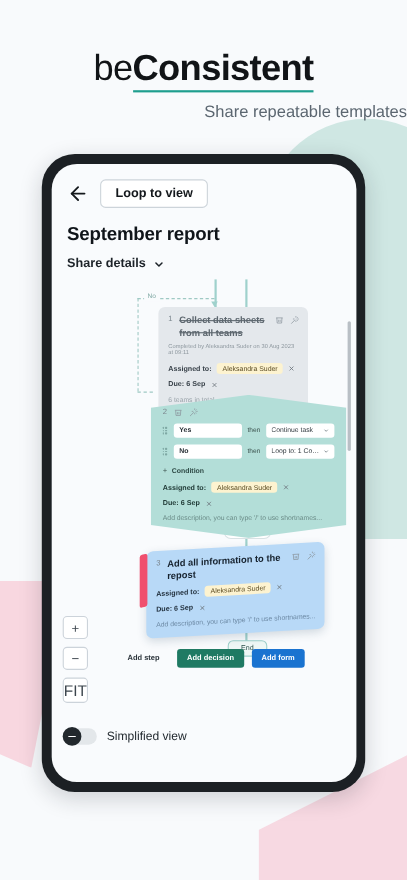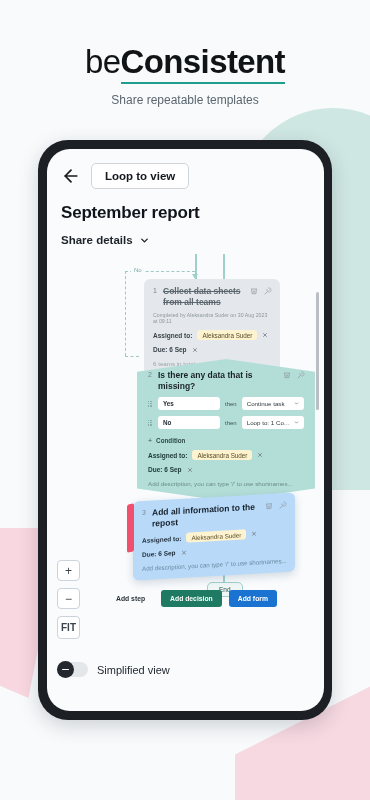--- a/index.html
+++ b/index.html
@@ -35,21 +35,21 @@
     width: 160px; height: 120px; right: -40px; top: 430px;
     background: #f8fafc;
     clip-path: polygon(0% 100%, 100% 35%, 100% 100%);
   }
 
   
   .header { position: relative; z-index: 3; padding-top: 44px; text-align: center; }
   .brand { font-size: 33px; letter-spacing: -0.6px; color: #111417; line-height: 1.1; display: inline-block; }
   .brand .thin { font-weight: 300; }
   .brand .bold { font-weight: 700; border-bottom: 2.5px solid #1f9e8e; padding-bottom: 2px; }
-  .tagline { margin-top: 13px; font-size: 12px; color: #5b6670; font-weight: 400; }
+  .tagline { margin-top: 13px; font-size: 15px; color: #5b6670; font-weight: 400; text-align: right; }
 
   
   .phone {
     position: absolute; z-index: 4;
     left: 38px; top: 140px;
     width: 294px; height: 580px;
     background: #1c2024;
     border-radius: 30px;
     padding: 9px 8px 9px 9px;
     box-shadow: 0 6px 20px rgba(20,30,40,.18);
@@ -161,21 +161,21 @@
     transform: skewY(-14deg); border-radius: 2px;
   }
 
   
   .zoom-ctrls { position: absolute; left: 10px; bottom: 72px; z-index: 12; display: flex; flex-direction: column; gap: 7px; }
   .zbtn {
     width: 23px; height: 21px; background: #fff; border: 1px solid #ccd3da; border-radius: 4px;
     display: flex; align-items: center; justify-content: center;
     font-size: 12px; color: #3b444c; font-family: "Liberation Sans", sans-serif;
   }
-  .zbtn.fit { font-size: 10px; font-weight: 700; height: 23px; }
+  .zbtn.fit { font-size: 14px; font-weight: 400; height: 23px; }
 
   
   .actions { position: absolute; left: 60px; bottom: 104px; z-index: 12; display: flex; align-items: center; gap: 7px; }
   .act { font-size: 6.8px; font-weight: 700; padding: 5px 9px; border-radius: 3px; white-space: nowrap; }
   .act-step { background: transparent; color: #2b343b; }
   .act-dec { background: #1f7a63; color: #fff; }
   .act-form { background: #1a73d0; color: #fff; }
 
   
   .simp-row { position: absolute; left: 10px; bottom: 34px; z-index: 12; display: flex; align-items: center; gap: 9px; }
@@ -266,21 +266,20 @@
                 <line x1="18" y1="6" x2="6" y2="18"></line>
                 <line x1="6" y1="6" x2="18" y2="18"></line>
               </svg>
           </div>
           <div class="extra">6 teams in total</div>
         </div>
 
         <div class="card card-decision">
           <div class="card-head">
             <span class="card-num">2</span>
-            <span class="card-title">Is there any data that is missing?</span>
             <span class="card-icons">
               <svg class="ic" viewBox="0 0 24 24" fill="none" stroke="currentColor" stroke-width="2">
                   <polyline points="3 6 5 6 21 6"></polyline>
                   <path d="M19 6l-1 14H6L5 6"></path>
                   <path d="M10 11v6M14 11v6"></path>
                 </svg>
               <svg class="ic" viewBox="0 0 24 24" fill="none" stroke="currentColor" stroke-width="2" stroke-linecap="round">
                   <path d="M15 4V2M15 16v-2M8 9h2M20 9h2M17.8 11.8l1.4 1.4M17.8 6.2l1.4-1.4M3 21l9-9"></path>
                 </svg>
             </span>

